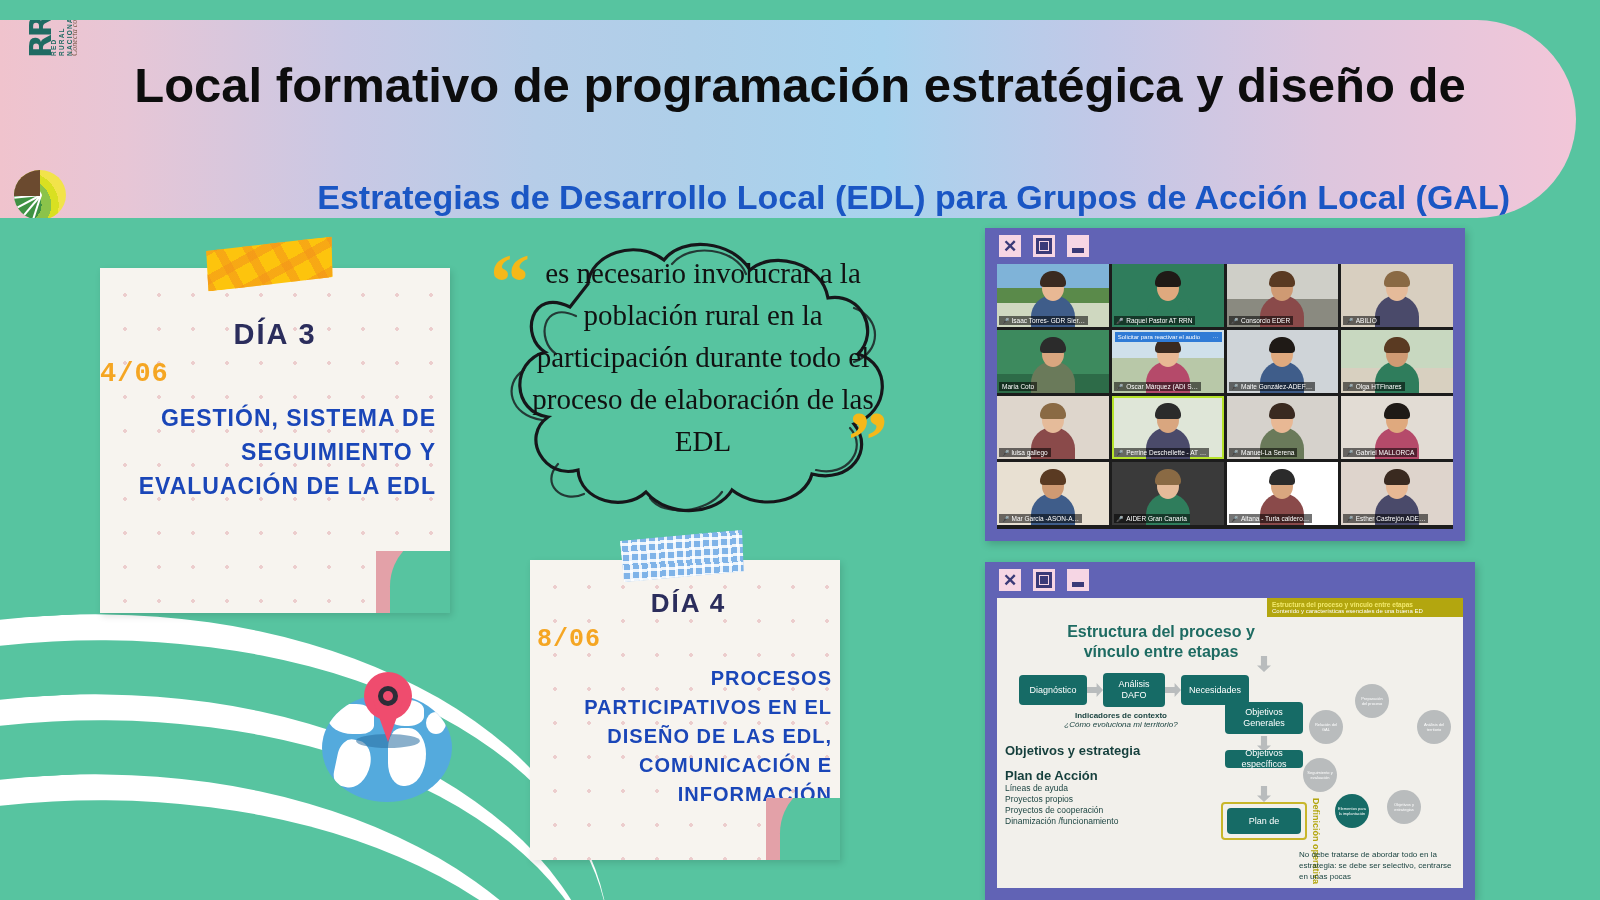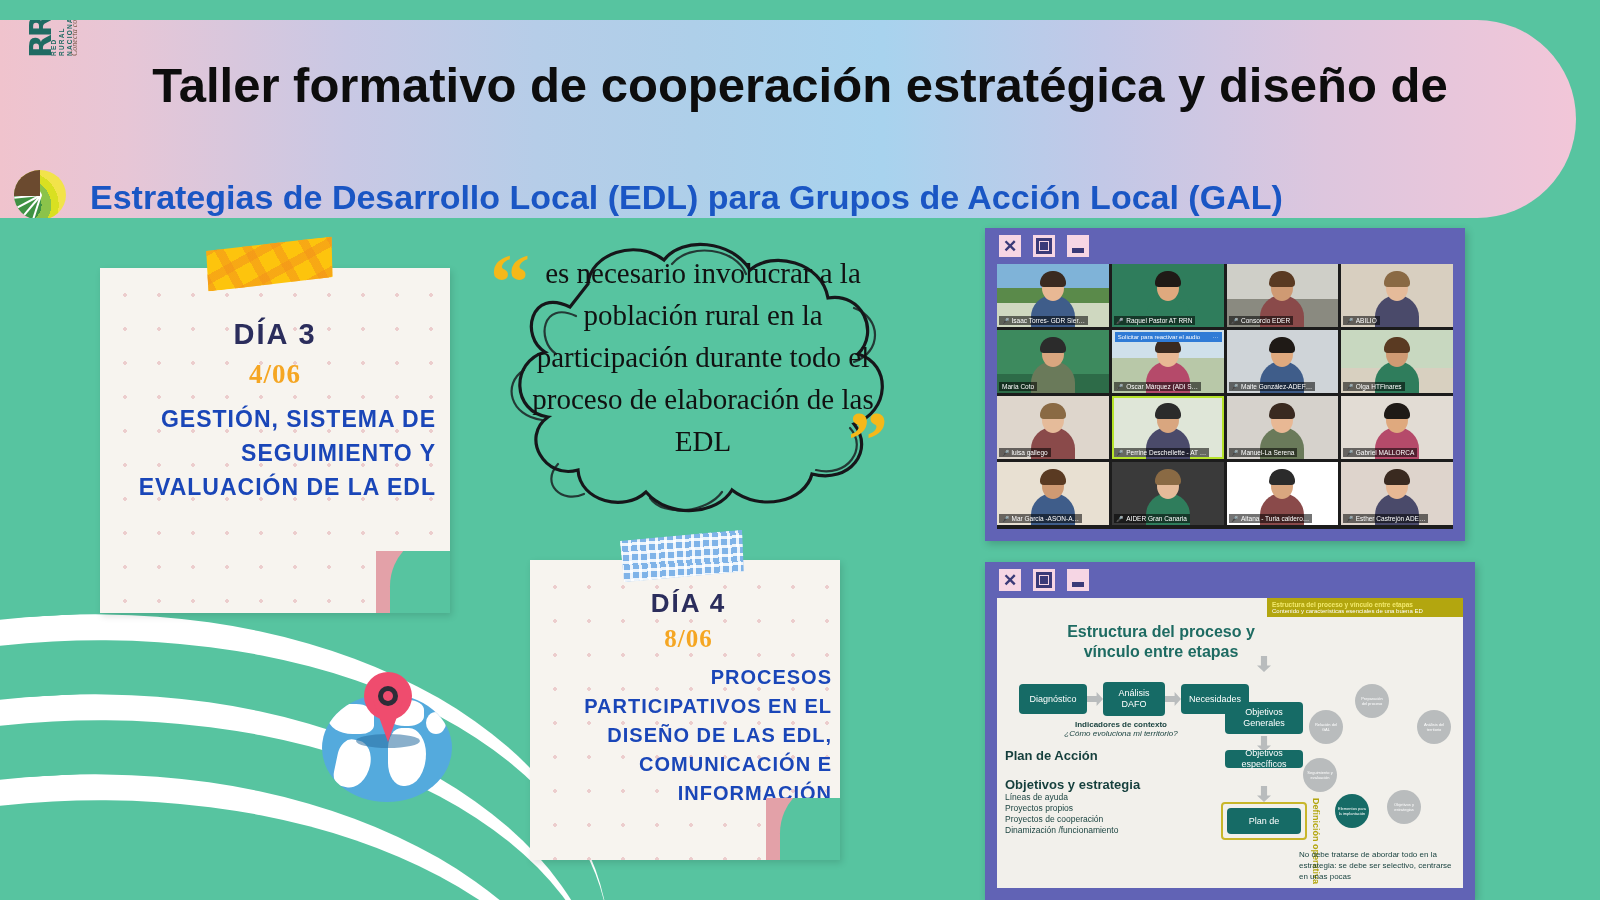--- a/index.html
+++ b/index.html
@@ -51,21 +51,21 @@
   .fan i{position:absolute;left:50%;top:50%;width:2px;height:28px;background:#fff;transform-origin:top center;display:block;}
   .fan::after{content:"";position:absolute;left:0;top:0;width:26px;height:26px;background:#6b4a2f;border-radius:50% 0 0 0;}
 
   .banner h1{
     position:absolute;left:90px;top:38px;width:1420px;
     font-family:"Liberation Sans", sans-serif;
     font-weight:bold;font-size:49px;line-height:54px;color:#0d0d0d;text-align:center;
   }
   .banner h2{
     position:absolute;left:90px;top:158px;width:1420px;
-    font-weight:bold;font-size:34px;line-height:38px;color:#1a56c4;text-align:left;
+    font-weight:bold;font-size:34px;line-height:38px;color:#1a56c4;text-align:right;
   }
 
   
   .note{
     position:absolute;background:#f7f4ef;
     background-image:radial-gradient(#eccdcd 1.6px, transparent 1.7px);
     background-size:34px 34px;background-position:8px 10px;
     box-shadow:2px 3px 7px rgba(0,0,0,.13);
   }
   .note .fold{
@@ -92,21 +92,21 @@
   .tape-b{
     background:
       repeating-linear-gradient(90deg, rgba(255,255,255,.85) 0 3px, rgba(255,255,255,0) 3px 9px),
       repeating-linear-gradient(0deg, rgba(255,255,255,.85) 0 3px, rgba(255,255,255,0) 3px 9px),
       #7fb3e8;
     transform:rotate(-4deg);
     clip-path:polygon(1% 6%,99% 0%,98% 94%,2% 100%);
   }
 
   .note-day{font-family:"Liberation Sans", sans-serif;font-weight:bold;color:#2b2d5c;letter-spacing:2px;text-align:center;}
-  .note-date{font-family:Liberation Serif, serif;font-weight:bold;color:#f5a623;text-align:center;letter-spacing:1px;}
+  .note-date{font-family:Liberation Mono, monospace;font-weight:bold;color:#f5a623;text-align:left;letter-spacing:1px;}
   .note-body{font-family:"Liberation Sans", sans-serif;font-weight:bold;color:#1a46b8;text-align:right;letter-spacing:1px;}
 
   #note3{left:100px;top:268px;width:350px;height:345px;}
   #note3 .tape{left:105px;top:-26px;}
   #note3 .note-day{margin-top:50px;font-size:29px;}
   #note3 .note-date{margin-top:8px;font-size:27px;}
   #note3 .note-body{margin-top:12px;font-size:23px;line-height:34px;padding:0 14px;}
 
   #note4{left:530px;top:560px;width:310px;height:300px;padding-left:7px;}
   #note4 .tape{left:90px;top:-26px;width:125px;}
@@ -211,21 +211,21 @@
     <div class="fan">
         <i style="transform: rotate(18deg);"></i>
         <i style="transform: rotate(40deg);"></i>
         <i style="transform: rotate(62deg);"></i>
         <i style="transform: rotate(84deg);"></i>
         <i style="transform: rotate(106deg);"></i>
         <i style="transform: rotate(128deg);"></i>
         <i style="transform: rotate(150deg);"></i>
       </div>
   </div>
-  <h1>Taller formativo de cooperación estratégica y diseño de</h1>
+  <h1>Local formativo de programación estratégica y diseño de</h1>
   <h2>Estrategias de Desarrollo Local (EDL) para Grupos de Acción Local (GAL)</h2>
 </div>
 
 <div class="note" id="note3">
   <div class="tape tape-y"></div>
   <div class="note-day">DÍA 3</div>
   <div class="note-date">4/06</div>
   <div class="note-body">GESTIÓN, SISTEMA DE SEGUIMIENTO Y EVALUACIÓN DE LA EDL</div>
   <div class="fold"></div>
 </div>
@@ -437,35 +437,35 @@
     <div class="diag">
       <div class="olive">
         <b>Estructura del proceso y vínculo entre etapas</b>
         <span>Contenido y características esenciales de una buena ED</span>
       </div>
       <div class="diag-title">
         <span>Estructura del proceso y</span><br>
         <span>vínculo entre etapas</span>
       </div>
 
-      <div style="display:flex;align-items:center;margin-top:20px;margin-left:14px;">
+      <div style="display:flex;align-items:center;margin-top:11px;margin-left:14px;">
         <div class="dbox" style="width:68px;height:30px;">Diagnóstico</div>
         <div class="arrow-r"></div>
         <div class="dbox" style="width:62px;height:34px;">Análisis DAFO</div>
         <div class="arrow-r"></div>
         <div class="dbox" style="width:68px;height:30px;">Necesidades</div>
       </div>
 
       <div class="dnote" style="width:180px;margin-left:26px;margin-top:4px;">
         <span>Indicadores de contexto</span><br>
         <i>¿Cómo evoluciona mi territorio?</i>
       </div>
 
+      <div class="diag-h" style="margin-top:14px;">Objetivos y estrategia</div>
       <div class="diag-h" style="margin-top:10px;">Plan de Acción</div>
-      <div class="diag-h" style="margin-top:14px;">Objetivos y estrategia</div>
       <div class="dlist" id="dlist">
           <div>Líneas de ayuda</div>
           <div>Proyectos propios</div>
           <div>Proyectos de cooperación</div>
           <div>Dinamización /funcionamiento</div>
         </div>
 
       <div style="position:absolute;left:228px;top:56px;width:78px;">
         <div class="arrow-d" style="margin:2px auto 2px auto;"></div>
       </div>

